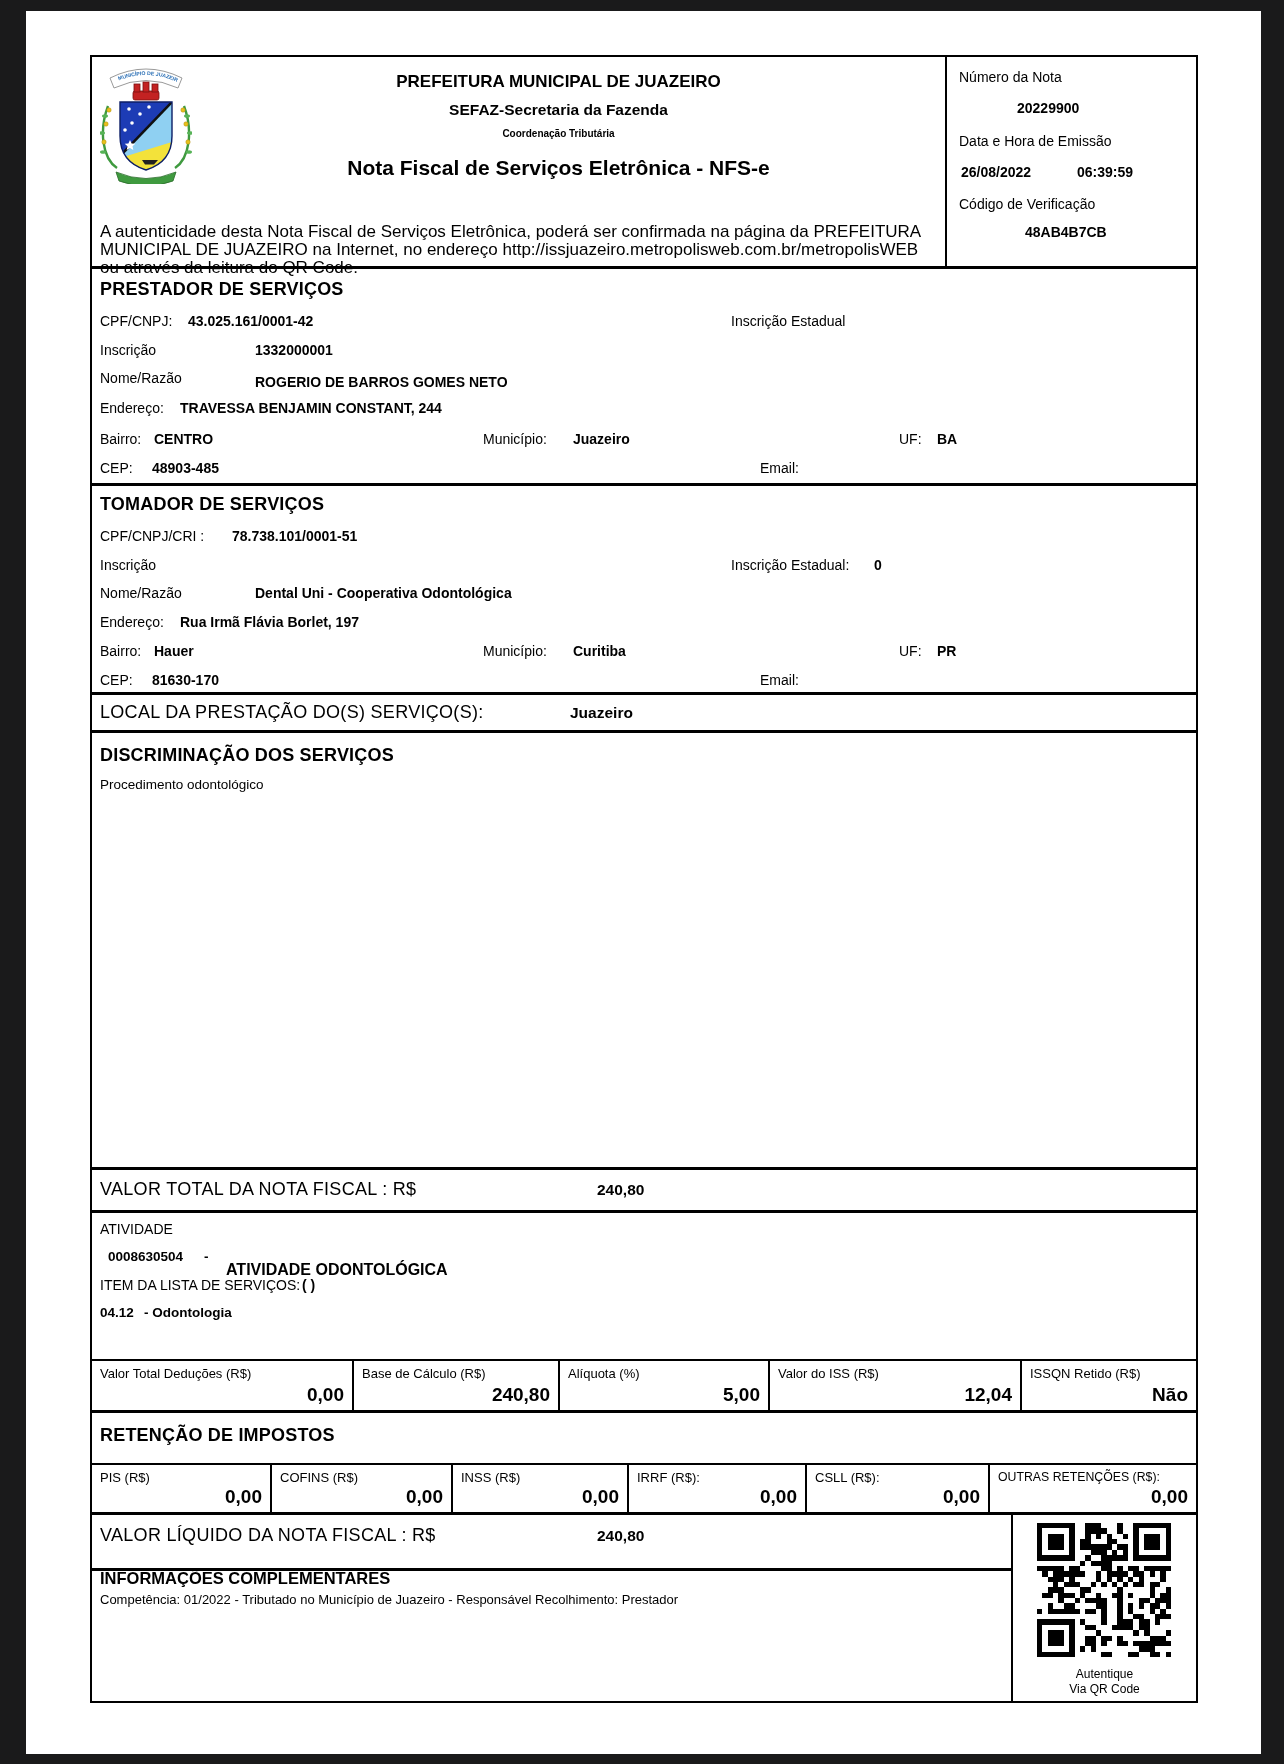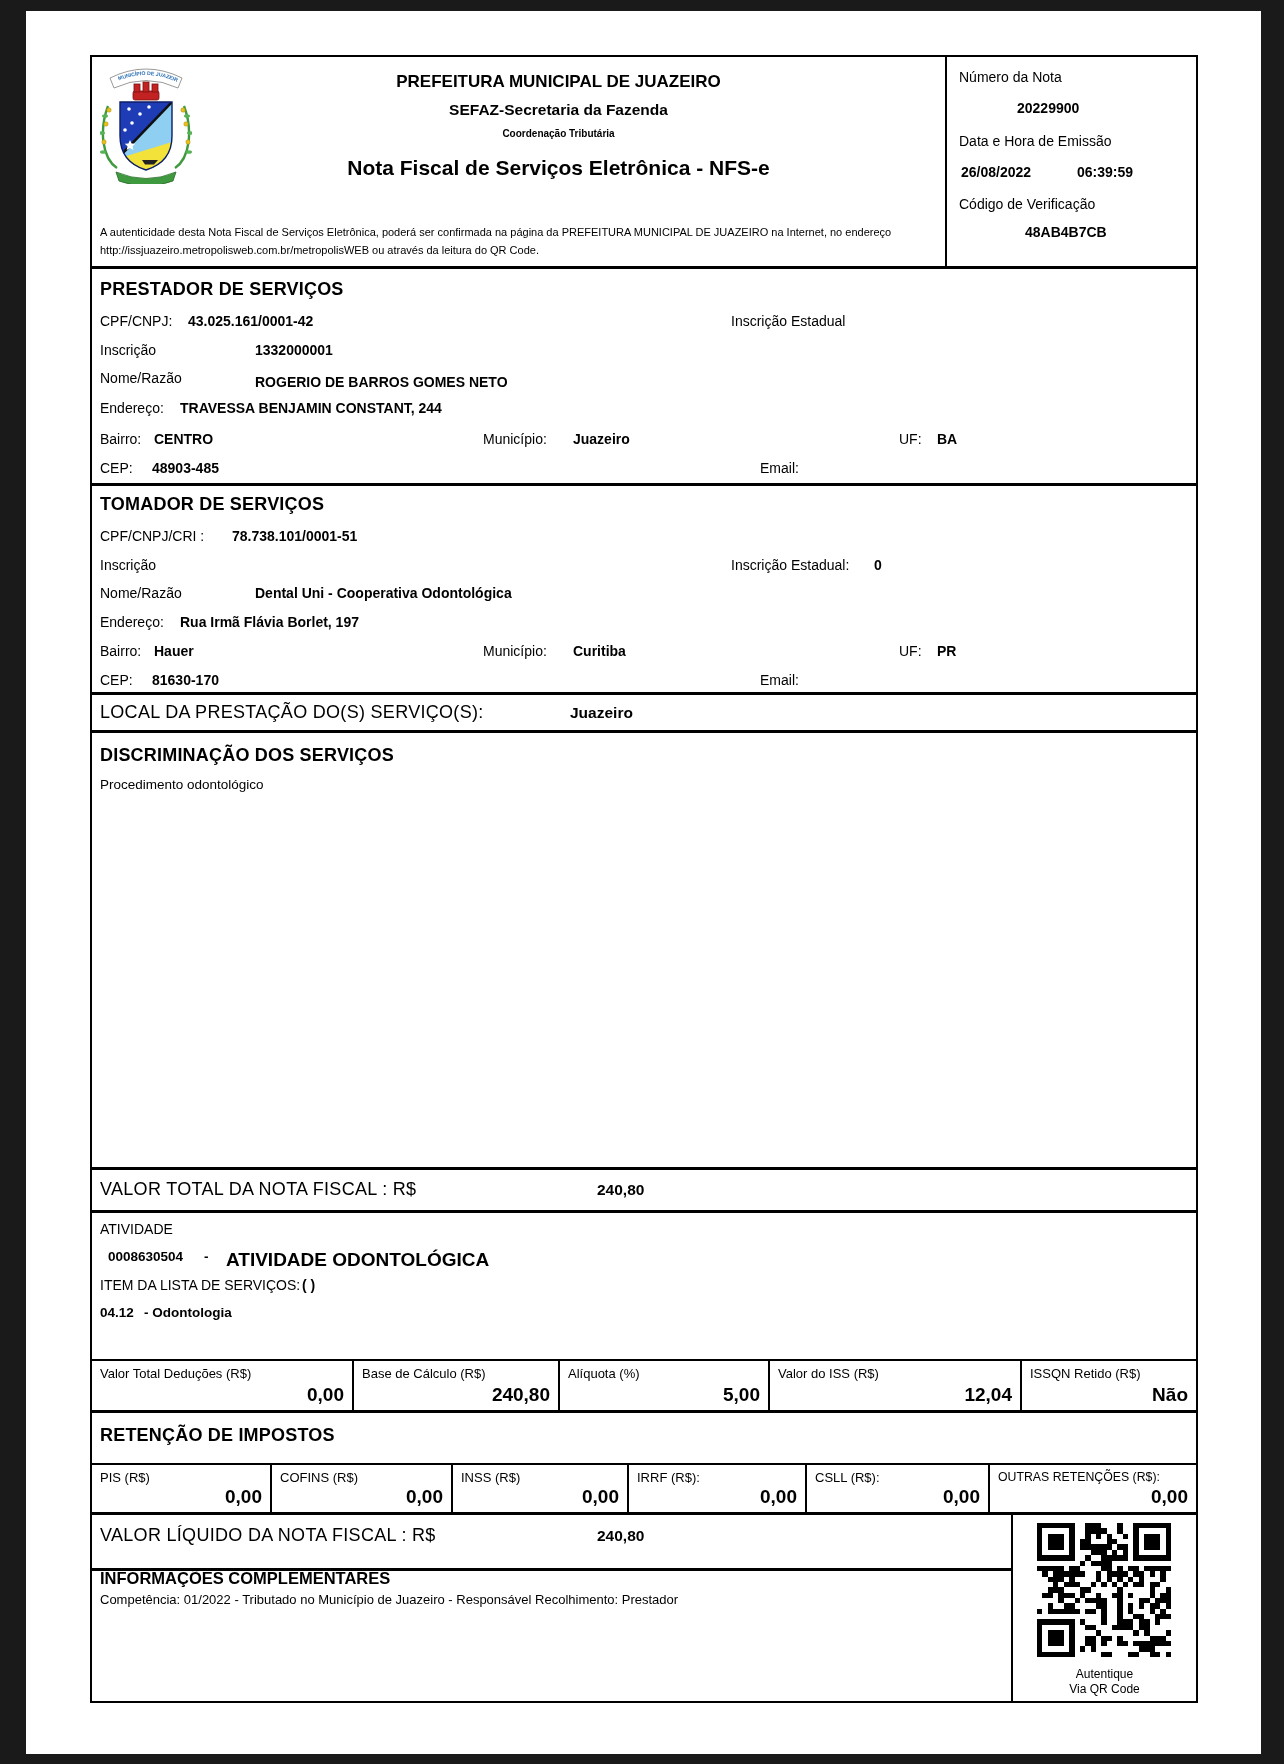--- a/index.html
+++ b/index.html
@@ -18,21 +18,21 @@
   .abs { position:absolute; white-space:nowrap; }
   .lab { font-size:14px; }
   .val { font-size:14px; font-weight:bold; }
   .sect-title { font-size:18px; font-weight:bold; letter-spacing:.2px; }
   .bigrow { font-size:18px; letter-spacing:.3px; }
   .bigval { font-size:15.5px; font-weight:bold; }
   
   #hdr-center { position:absolute; left:0; top:0; width:853px; height:100%; }
   #hdr-center .c { position:absolute; left:100px; right:20px; text-align:center; }
   #nota-box { position:absolute; left:853px; right:0; top:0; height:100%; border-left:2px solid #000; }
-  #auth-note { position:absolute; left:8px; top:166px; width:840px; font-size:11px; line-height:18px; white-space:normal; }
+  #auth-note { position:absolute; left:8px; top:166px; width:840px; font-size:17px; line-height:18px; white-space:normal; }
   
   .tbl { position:absolute; left:0; right:0; top:0; bottom:0; display:flex; }
   .tcell { position:relative; height:100%; border-left:2px solid #000; }
   .tcell:first-child { border-left:none; }
   .tlab { position:absolute; left:8px; top:5px; font-size:13px; white-space:nowrap; }
   .tval { position:absolute; right:8px; bottom:4px; font-size:19px; font-weight:bold; }
   
   #qr-col { position:absolute; right:0; top:0; width:185px; height:100%; border-left:2px solid #000; }
   .qr-cap { position:absolute; left:0; width:100%; text-align:center; font-size:12px; }
 </style>
@@ -178,21 +178,21 @@
 
     <div class="sec bt3" style="top:1110px;height:43px;">
       <span class="abs bigrow" style="left:8px;top:9px;">VALOR TOTAL DA NOTA FISCAL :  R$</span>
       <span class="abs bigval" style="left:505px;top:11px;">240,80</span>
     </div>
 
     <div class="sec bt3" style="top:1153px;height:149px;">
       <span class="abs lab" style="left:8px;top:8px;">ATIVIDADE</span>
       <span class="abs val" style="left:16px;top:36px;font-size:13.5px;">0008630504</span>
       <span class="abs val" style="left:112px;top:36px;font-size:13.5px;">-</span>
-      <span class="abs val" style="left:134px;top:36px;font-size:19px;">ATIVIDADE ODONTOLÓGICA</span>
+      <span class="abs val" style="left:134px;top:48px;font-size:16px;">ATIVIDADE ODONTOLÓGICA</span>
       <span class="abs lab" style="left:8px;top:64px;">ITEM DA LISTA DE SERVIÇOS:</span>
       <span class="abs val" style="left:210px;top:64px;">( )</span>
       <span class="abs val" style="left:8px;top:92px;font-size:13.5px;">04.12</span>
       <span class="abs val" style="left:52px;top:92px;font-size:13.5px;">- Odontologia</span>
     </div>
 
     <div class="sec bt2" style="top:1302px;height:51px;">
       <div class="tbl">
         <div class="tcell" style="width:260px;">
           <span class="tlab">Valor Total Deduções (R$)</span>

